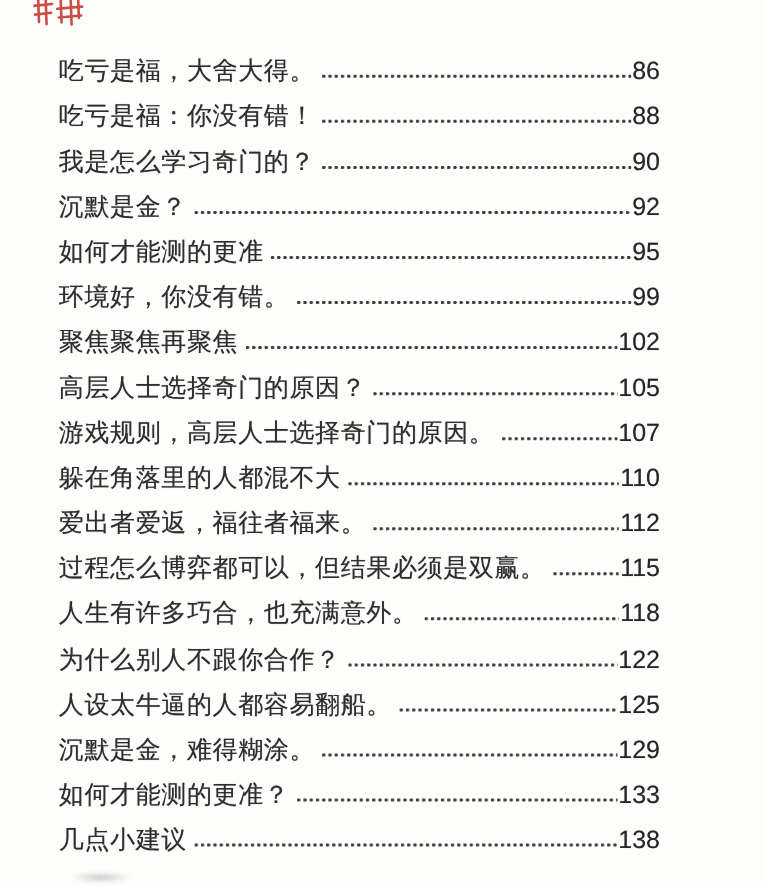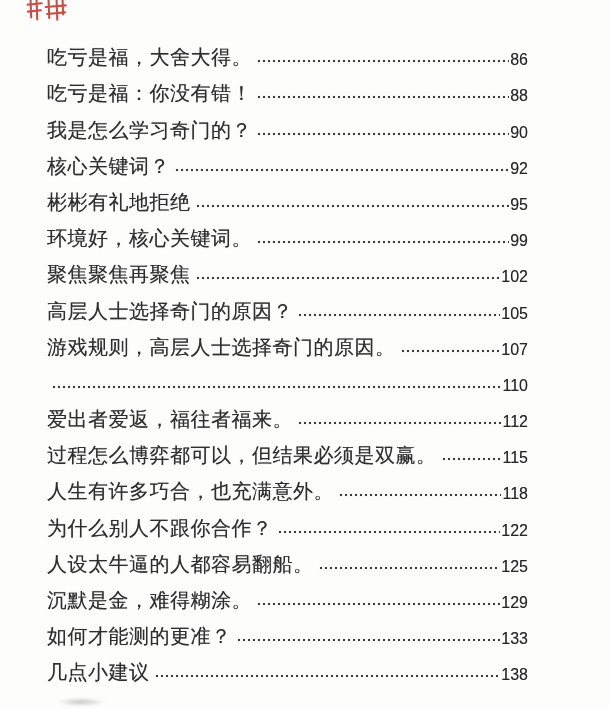--- a/index.html
+++ b/index.html
@@ -48,21 +48,21 @@
     align-self: flex-end;
     margin: 0 1px 7px 5px;
     background-image: radial-gradient(circle at 2px 2px, #3c3c3c 1.15px, rgba(0,0,0,0) 1.6px);
     background-size: 5px 4px;
     background-repeat: repeat-x;
     background-position: left bottom;
   }
   .pagenum {
     flex: 0 0 auto;
     font-family: "Liberation Sans", "DejaVu Sans", sans-serif;
-    font-size: 16px;
+    font-size: 20px;
     line-height: 1.25;
     color: #272727;
     text-shadow: 0 0 0.6px rgba(40,40,40,0.5);
   }
   .smudge {
     position: absolute;
     left: 56px;
     top: 698px;
     width: 50px;
     height: 8px;
@@ -99,50 +99,51 @@
         <span class="title">吃亏是福：你没有错！</span>
         <span class="leader"></span>
         <span class="pagenum">88</span>
       </div>
       <div class="row">
         <span class="title">我是怎么学习奇门的？</span>
         <span class="leader"></span>
         <span class="pagenum">90</span>
       </div>
       <div class="row">
-        <span class="title">核心关键词？</span>
+        <span class="title">沉默是金？</span>
         <span class="leader"></span>
         <span class="pagenum">92</span>
       </div>
       <div class="row">
-        <span class="title">彬彬有礼地拒绝</span>
+        <span class="title">如何才能测的更准</span>
         <span class="leader"></span>
         <span class="pagenum">95</span>
       </div>
       <div class="row">
-        <span class="title">环境好，核心关键词。</span>
+        <span class="title">环境好，你没有错。</span>
         <span class="leader"></span>
         <span class="pagenum">99</span>
       </div>
       <div class="row">
         <span class="title">聚焦聚焦再聚焦</span>
         <span class="leader"></span>
         <span class="pagenum">102</span>
       </div>
       <div class="row">
         <span class="title">高层人士选择奇门的原因？</span>
         <span class="leader"></span>
         <span class="pagenum">105</span>
       </div>
       <div class="row">
         <span class="title">游戏规则，高层人士选择奇门的原因。</span>
         <span class="leader"></span>
         <span class="pagenum">107</span>
       </div>
       <div class="row">
+        <span class="title">躲在角落里的人都混不大</span>
         <span class="leader"></span>
         <span class="pagenum">110</span>
       </div>
       <div class="row">
         <span class="title">爱出者爱返，福往者福来。</span>
         <span class="leader"></span>
         <span class="pagenum">112</span>
       </div>
       <div class="row">
         <span class="title">过程怎么博弈都可以，但结果必须是双赢。</span>

